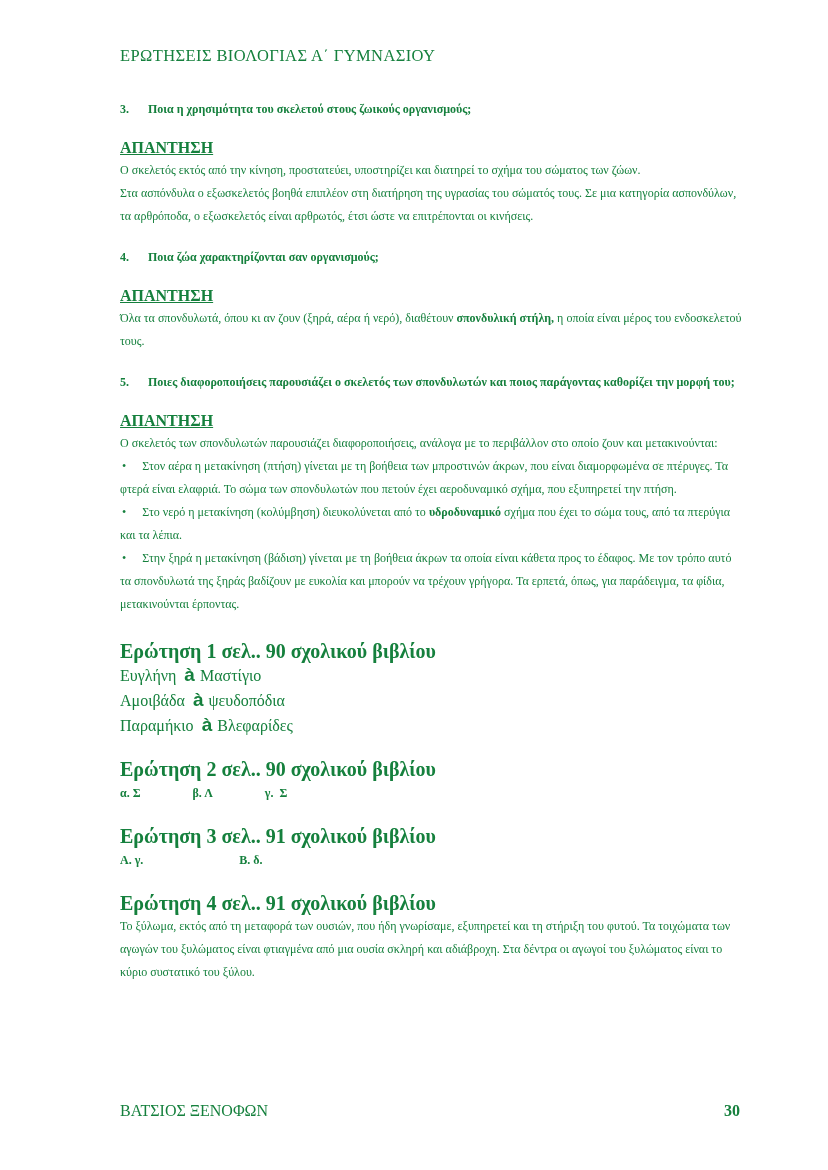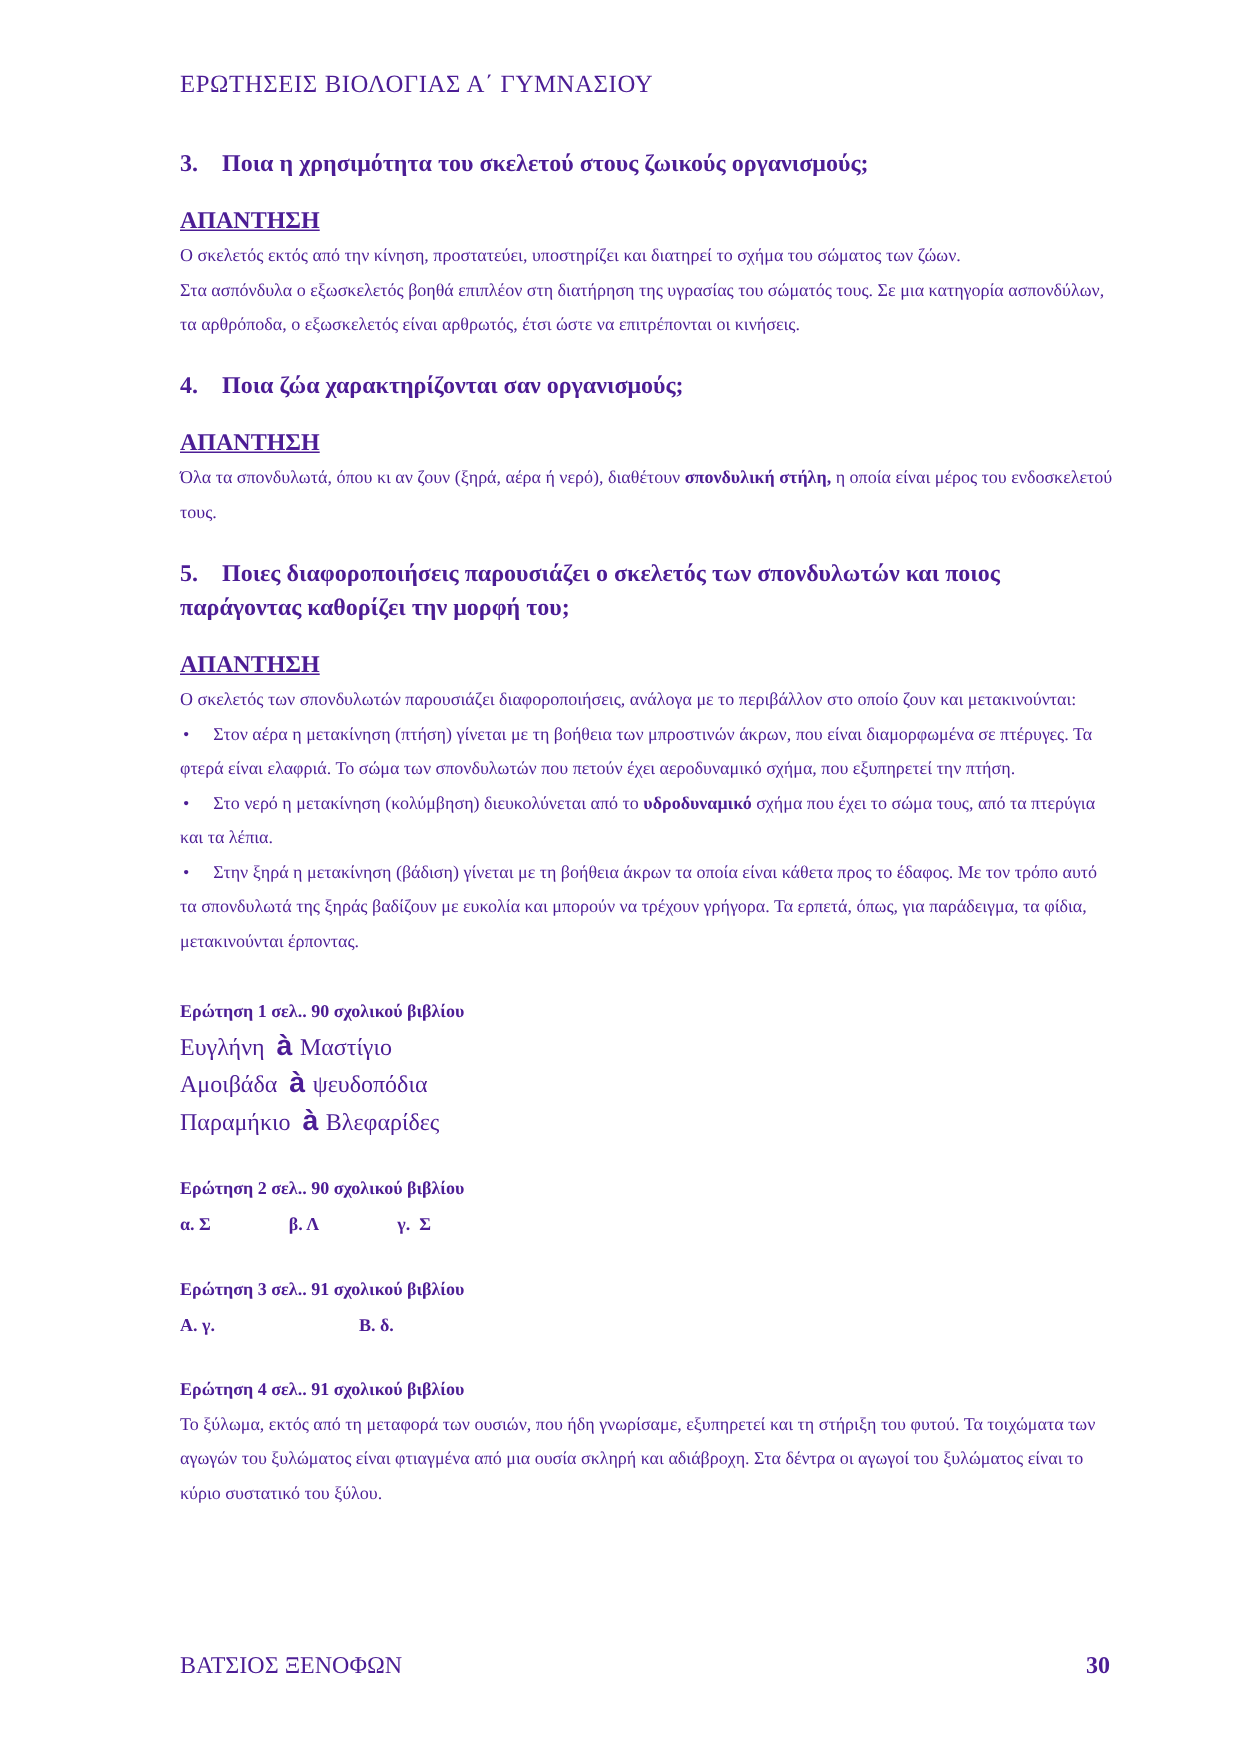--- a/index.html
+++ b/index.html
@@ -7,21 +7,21 @@
     padding: 0;
     background: #e9e9e9;
   }
   .page {
     position: relative;
     width: 828px;
     height: 1170px;
     margin: 0 auto;
     background: #ffffff;
     font-family: "Liberation Serif", "DejaVu Serif", serif;
-    color: #4c1d95;
+    color: #15803d;
     overflow: hidden;
     box-shadow: 0 0 6px rgba(0,0,0,.25);
   }
   .content {
     position: absolute;
     left: 120px;
     top: 46px;
     width: 624px;
   }
   .doc-header {
@@ -30,21 +30,21 @@
     margin-bottom: 32px;
   }
   p { margin: 0; }
   .body-text {
     font-size: 12px;
     line-height: 23px;
   }
   .qa-block { margin-top: 18px; }
   .q-title {
     font-weight: bold;
-    font-size: 16px;
+    font-size: 12px;
     line-height: 23px;
   }
   .q-num {
     display: inline-block;
     min-width: 28px;
   }
   .answer-label {
     font-weight: bold;
     text-decoration: underline;
     font-size: 16px;
@@ -53,21 +53,21 @@
   }
   .bold-inline { font-weight: bold; }
   .bullet-char {
     display: inline-block;
     padding-right: 16px;
     padding-left: 2px;
   }
   .ex-block { margin-top: 20px; }
   .ex-heading {
     font-weight: bold;
-    font-size: 12px;
+    font-size: 20px;
     line-height: 23px;
   }
   .map-line {
     font-size: 16px;
     line-height: 24px;
   }
   .arrow-glyph {
     font-family: "Liberation Sans", "DejaVu Sans", sans-serif;
     font-weight: bold;
     font-size: 19px;

